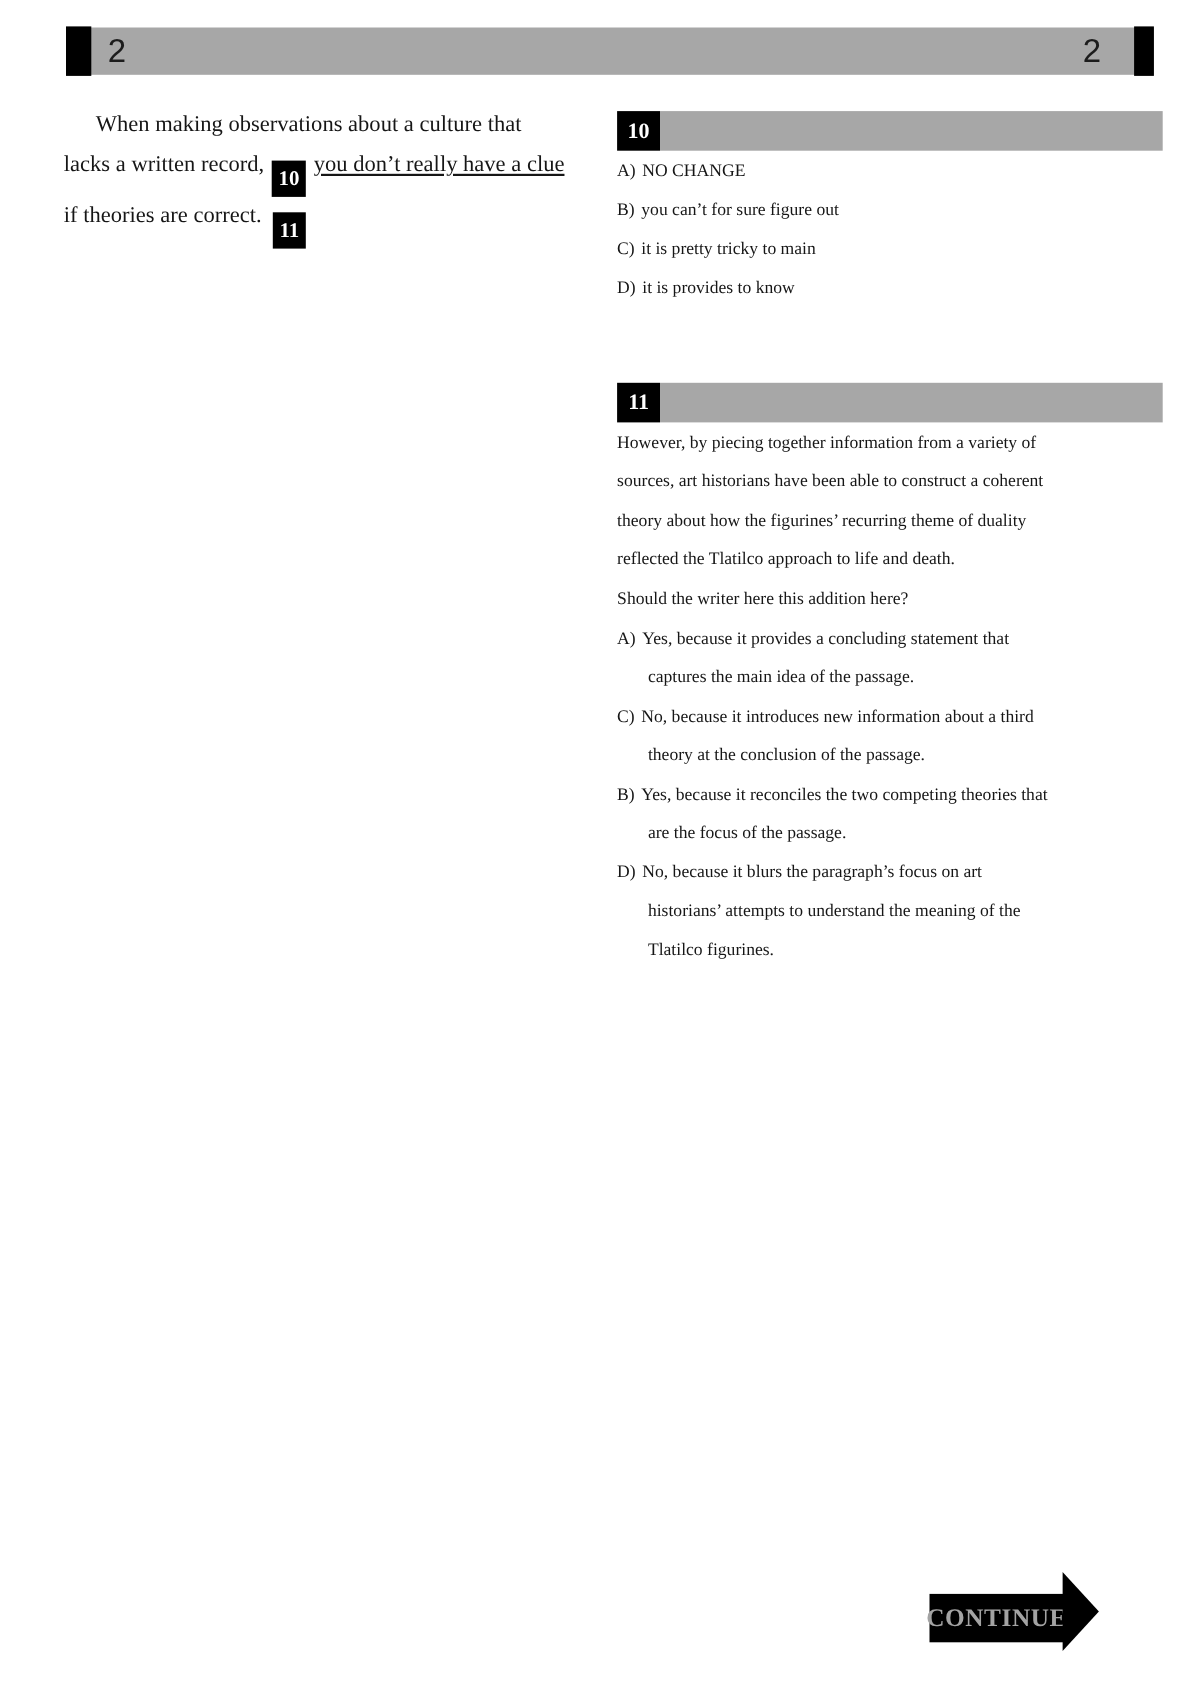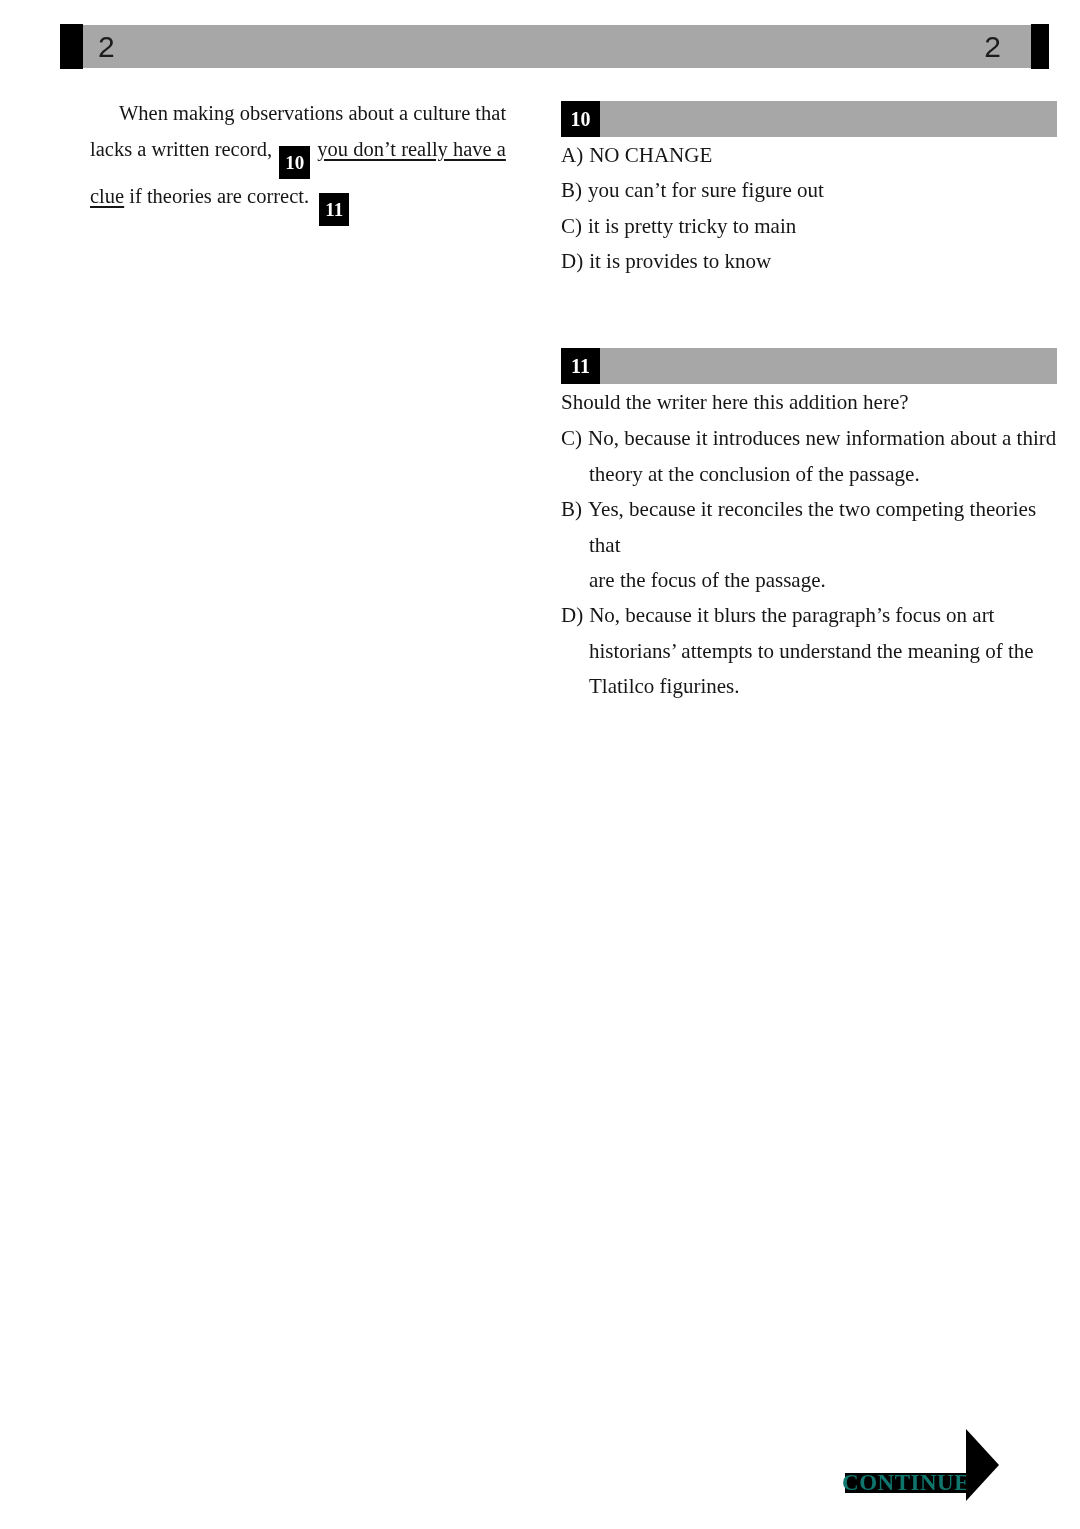--- a/index.html
+++ b/index.html
@@ -25,21 +25,21 @@
     padding:0 48px 0 38px;
     font-family:"Liberation Sans", sans-serif;
     font-size:30px; color:#1c1c1c;
   }
 
   
   .passage {
     position:absolute; left:58px; top:96px; width:457px;
   }
   .passage p {
-    font-size:20.5px; line-height:35.5px; text-indent:29px;margin-left:32px;
+    font-size:20.5px; line-height:35.5px; text-indent:29px;
   }
   .marker {
     display:inline-block;
     background:#000; color:#fff;
     font-weight:700; font-size:19px;
     line-height:33px; height:33px;
     padding:0 6px; min-width:30px; text-align:center;
     vertical-align:-13px;
     text-indent:0;
   }
@@ -58,35 +58,34 @@
   .q-header { display:flex; height:36px; }
   .q-num {
     width:39px; background:#000; color:#fff;
     font-weight:700; font-size:20px;
     display:flex; align-items:center; justify-content:center;
     flex:0 0 auto;
   }
   .q-bar { flex:1; background:#a7a7a7; }
 
   .q-body { margin-top:1px; }
-  .q-body p { font-size:21px; line-height:35.4px; }
+  .q-body p { font-size:16px; line-height:35.4px; }
   .stem p { white-space:normal; }
   .pre { white-space:pre-line; }
 
   .option { padding-left:28px; text-indent:-28px; }
   .opt-label { margin-right:6px; }
 
   
   .continue-btn {
-    position:absolute; left:845px; top:1449px; width:122px; height:20px;
-    background:#000; color:#0f766e;
+    position:absolute; left:845px; top:1449px; width:122px; height:44px;
+    background:#000; color:#a3a3a3;
     display:flex; align-items:center; justify-content:center;
     font-size:23px; font-weight:700; letter-spacing:0.5px;
     cursor:pointer;
-    margin-top:24px;
   }
   .continue-arrow {
     position:absolute; left:966px; top:1429px;
     width:0; height:0;
     border-top:36px solid transparent;
     border-bottom:36px solid transparent;
     border-left:33px solid #000;
   }
 </style>
 </head>
@@ -117,23 +116,29 @@
       <p class="option"><span class="opt-label">D)</span><span class="pre">it is provides to know</span></p>
     </div>
   </section>
 
   <section class="question q11">
     <div class="q-header">
       <div class="q-num">11</div>
       <div class="q-bar"></div>
     </div>
     <div class="q-body stem">
+      <p><span class="pre">However, by piecing together information from a variety of
+sources, art historians have been able to construct a coherent
+theory about how the figurines’ recurring theme of duality
+reflected the Tlatilco approach to life and death.</span></p>
       <p><span class="pre">Should the writer here this addition here?</span></p>
     </div>
     <div class="q-body">
+      <p class="option"><span class="opt-label">A)</span><span class="pre">Yes, because it provides a concluding statement that
+captures the main idea of the passage.</span></p>
       <p class="option"><span class="opt-label">C)</span><span class="pre">No, because it introduces new information about a third
 theory at the conclusion of the passage.</span></p>
       <p class="option"><span class="opt-label">B)</span><span class="pre">Yes, because it reconciles the two competing theories that
 are the focus of the passage.</span></p>
       <p class="option"><span class="opt-label">D)</span><span class="pre">No, because it blurs the paragraph’s focus on art
 historians’ attempts to understand the meaning of the
 Tlatilco figurines.</span></p>
     </div>
   </section>
 

